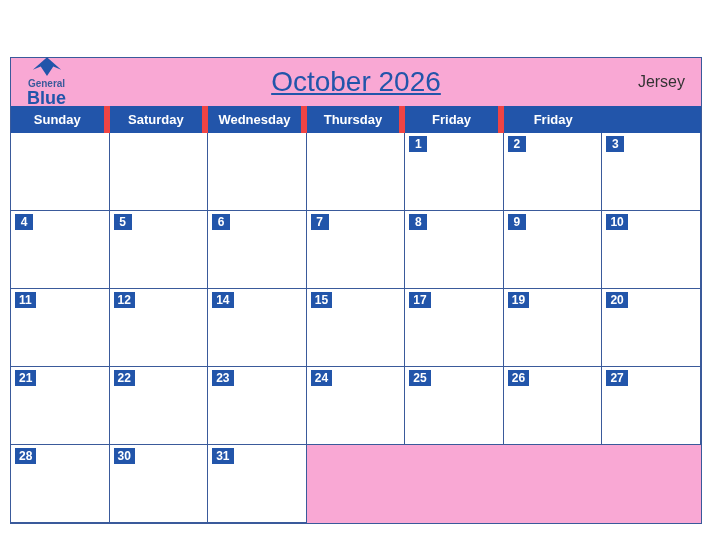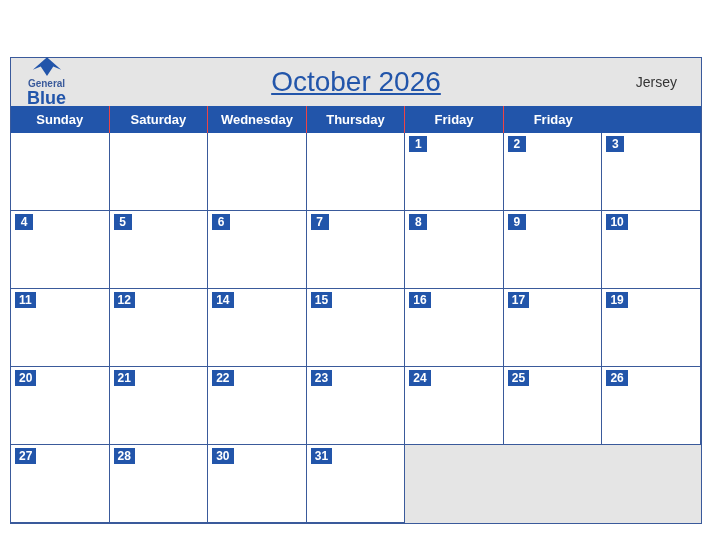--- a/index.html
+++ b/index.html
@@ -9,21 +9,21 @@
       display: flex;
       justify-content: center;
       align-items: center;
       width: 712px;
       height: 550px;
       overflow: hidden;
     }
     .calendar-container {
       width: 692px;
       border: 1px solid #3a5a9b;
-      background: #e5e5e5;
+      background: #f9a8d4;
       margin-top: 31px;
     }
     .calendar-header {
       display: flex;
       align-items: center;
       justify-content: center;
       padding: 8px 16px;
       position: relative;
     }
     .logo-area {
@@ -47,38 +47,38 @@
     .logo-text-blue { font-size: 18px; color: #2255aa; font-weight: bold; }
     .calendar-title {
       font-size: 28px;
       color: #2255aa;
       font-weight: normal;
       text-align: center;
       text-decoration: underline;
     }
     .country-label {
       position: absolute;
-      right: 24px;
+      right: 16px;
       top: 50%;
       transform: translateY(-50%);
-      font-size: 14px;
+      font-size: 16px;
       color: #333;
     }
     .day-headers {
       display: grid;
       grid-template-columns: repeat(7, 1fr);
       background: #2255aa;
     }
     .day-header {
       color: #fff;
       text-align: center;
       padding: 6px 2px;
       font-size: 13px;
       font-weight: bold;
-      border-right: 1px solid #ef4444;
+      border-right: 6px solid #ef4444;
     }
     .day-header:last-child { border-right: none; }
     .calendar-grid {
       display: grid;
       grid-template-columns: repeat(7, 1fr);
       border-top: none;
     }
     .day-cell {
       border: 1px solid #3a5a9b;
       border-top: none;
@@ -168,23 +168,20 @@
       <div class="day-cell row-3">
         <div class="day-number">12</div>
       </div>
       <div class="day-cell row-3">
         <div class="day-number">14</div>
       </div>
       <div class="day-cell row-3">
         <div class="day-number">15</div>
       </div>
       <div class="day-cell row-3">
-        <div class="day-number">16</div>
-      </div>
-      <div class="day-cell row-3">
         <div class="day-number">17</div>
       </div>
       <div class="day-cell row-4">
         <div class="day-number">19</div>
       </div>
       <div class="day-cell row-4">
         <div class="day-number">20</div>
       </div>
       <div class="day-cell row-4">
         <div class="day-number">21</div>

